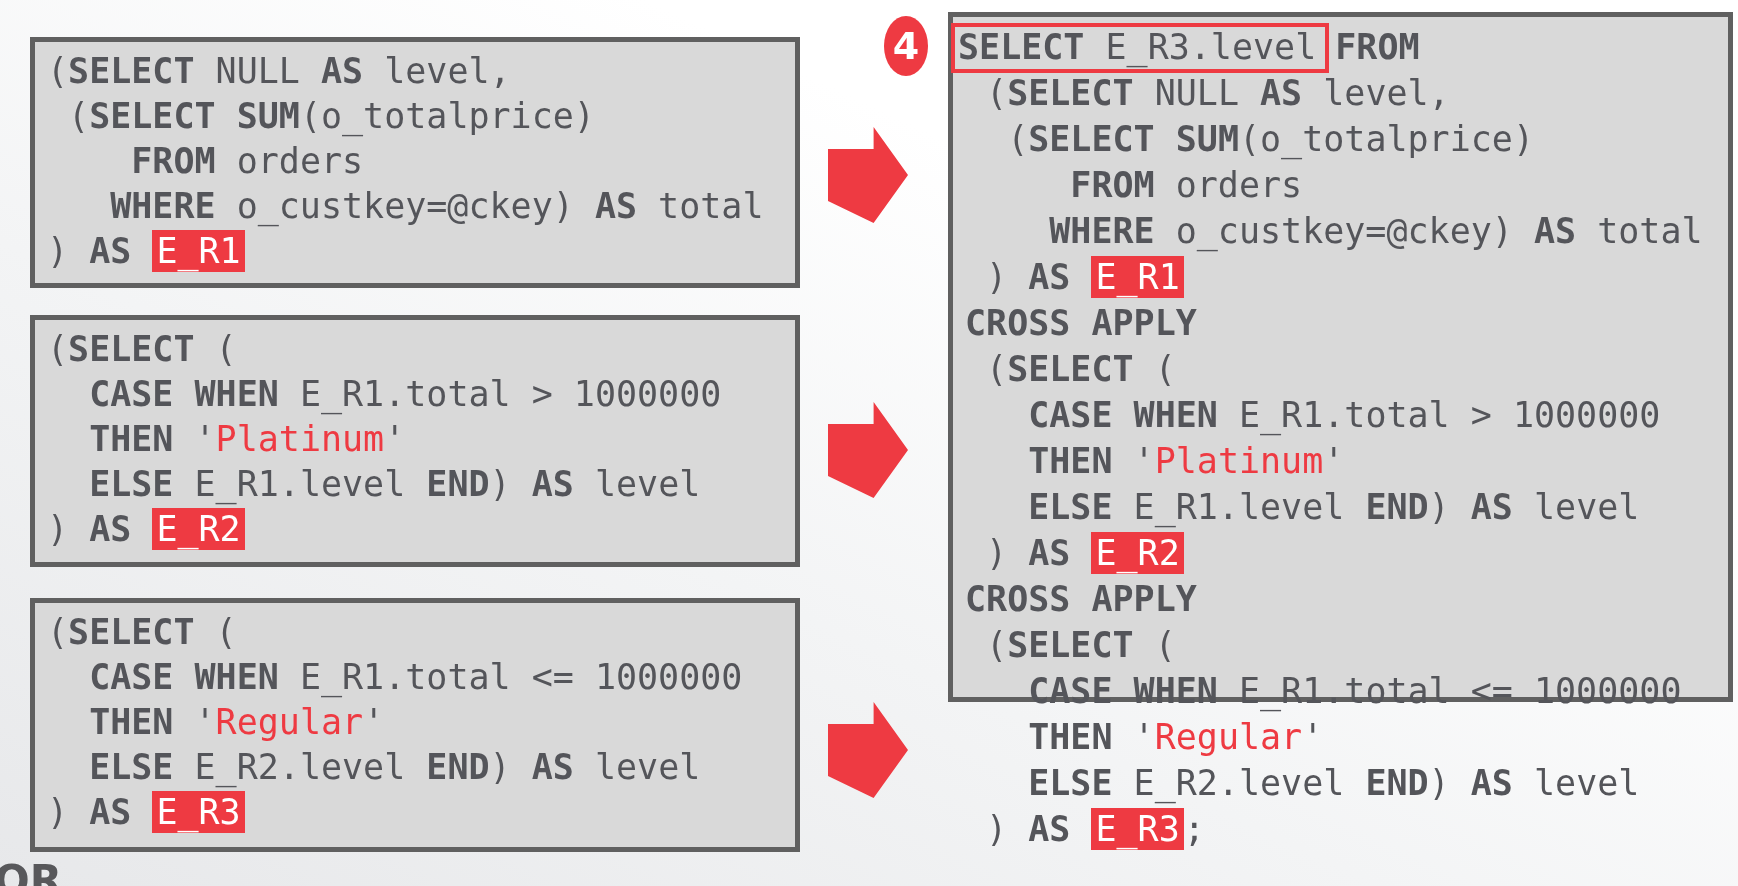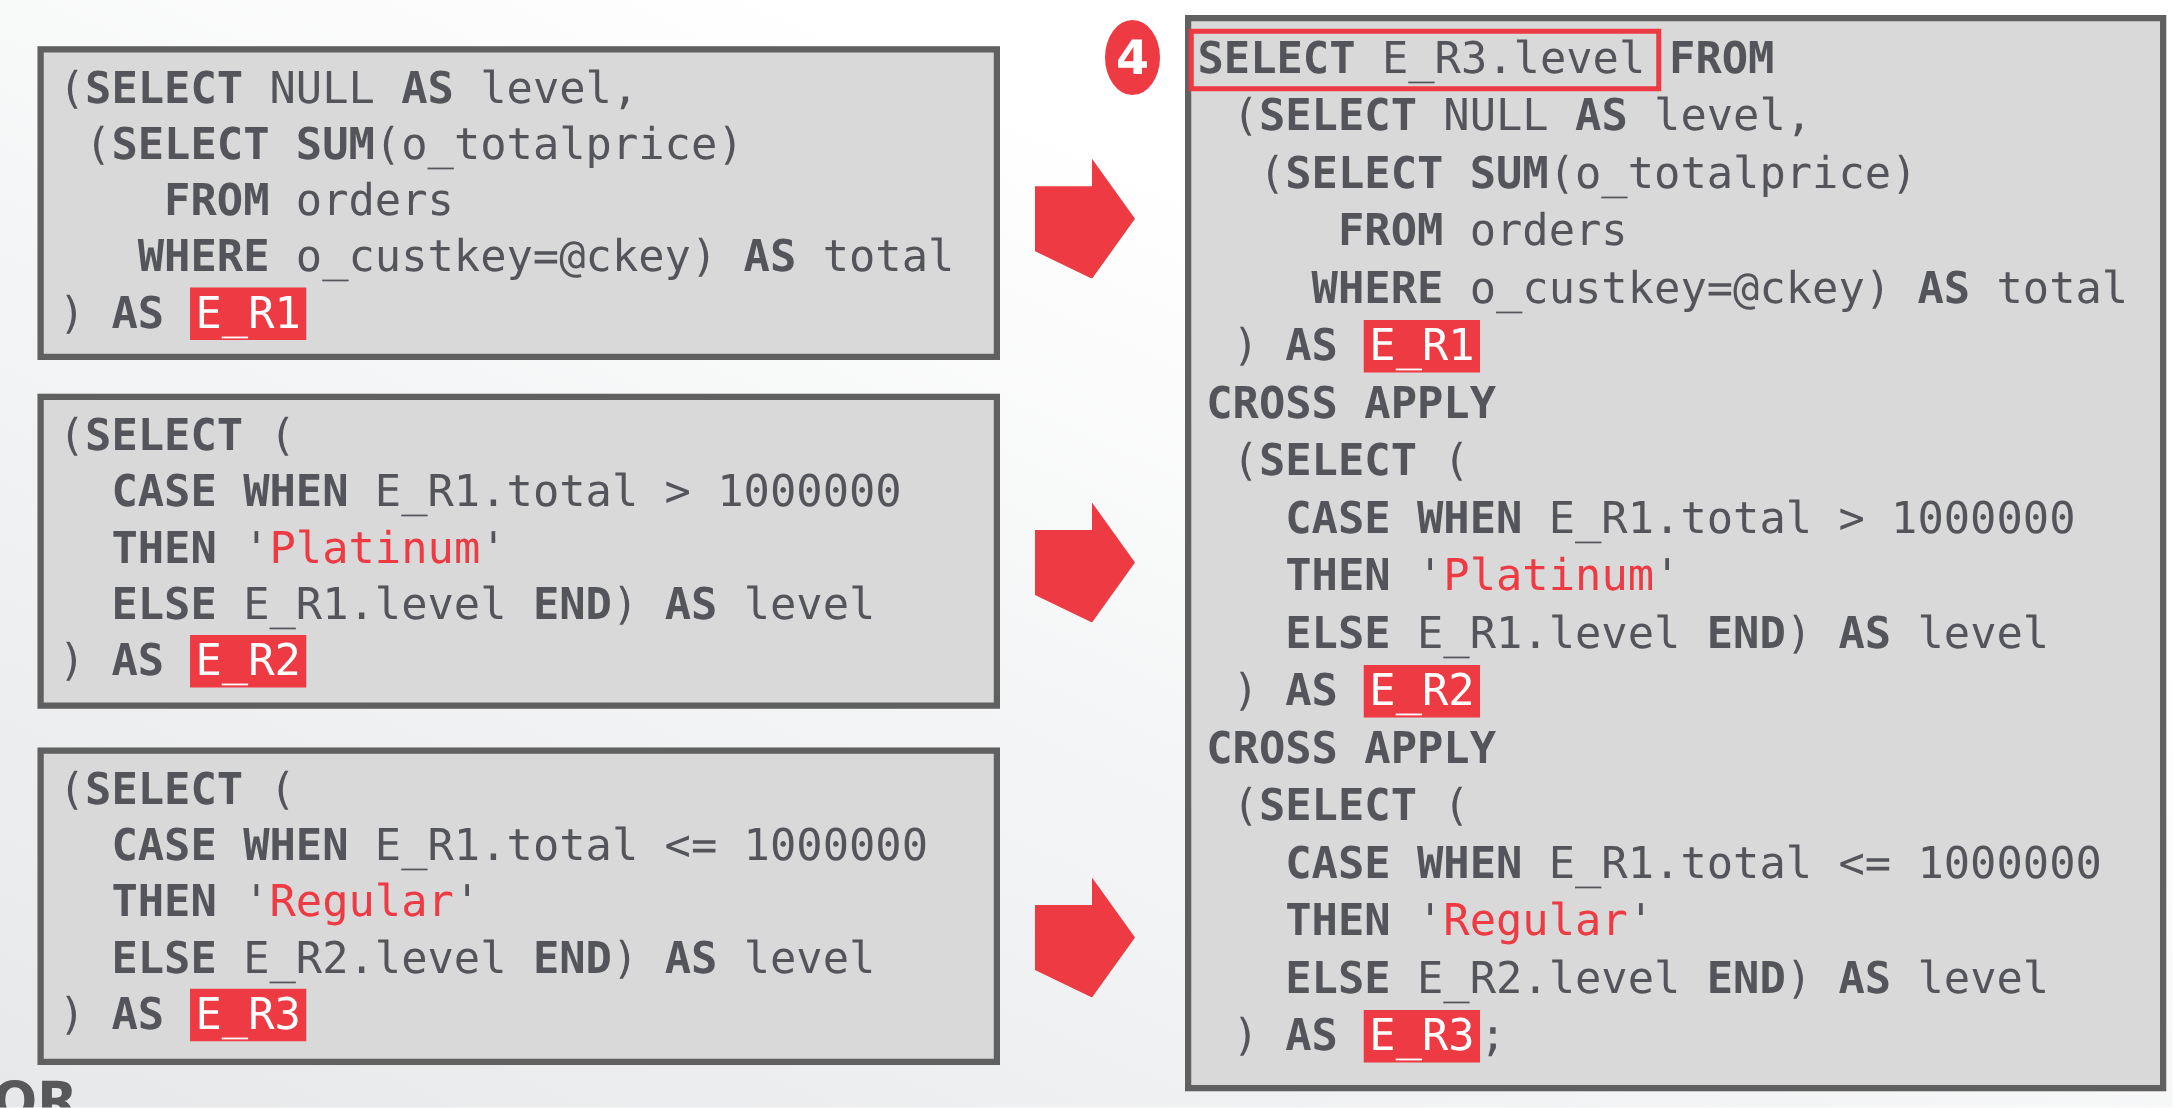--- a/index.html
+++ b/index.html
@@ -21,21 +21,21 @@
     box-sizing:border-box;
     color:var(--text);
     font-size:35px;
     padding:7px 12px;
     white-space:pre;
   }
   .left-box{left:30px;width:770px;}
   #box1{top:37px;height:251px;}
   #box2{top:315px;height:252px;}
   #box3{top:598px;height:254px;}
-  #rightbox{left:948px;top:12px;width:785px;height:861px;}
+  #rightbox{left:948px;top:12px;width:785px;height:690px;}
   .left-box .code-line{line-height:45px;height:45px;}
   #rightbox .code-line{line-height:46px;height:46px;}
   .tok-k{font-weight:bold;}
   .tok-s{color:var(--accent);}
   .tok-h{background:var(--accent);color:#ffffff;padding:1px 4px;}
   .callout{
     display:inline-block;
     border:4px solid var(--accent);
     padding:0 9px 2px 3px;
     margin:-5px 6px -5px -14px;

